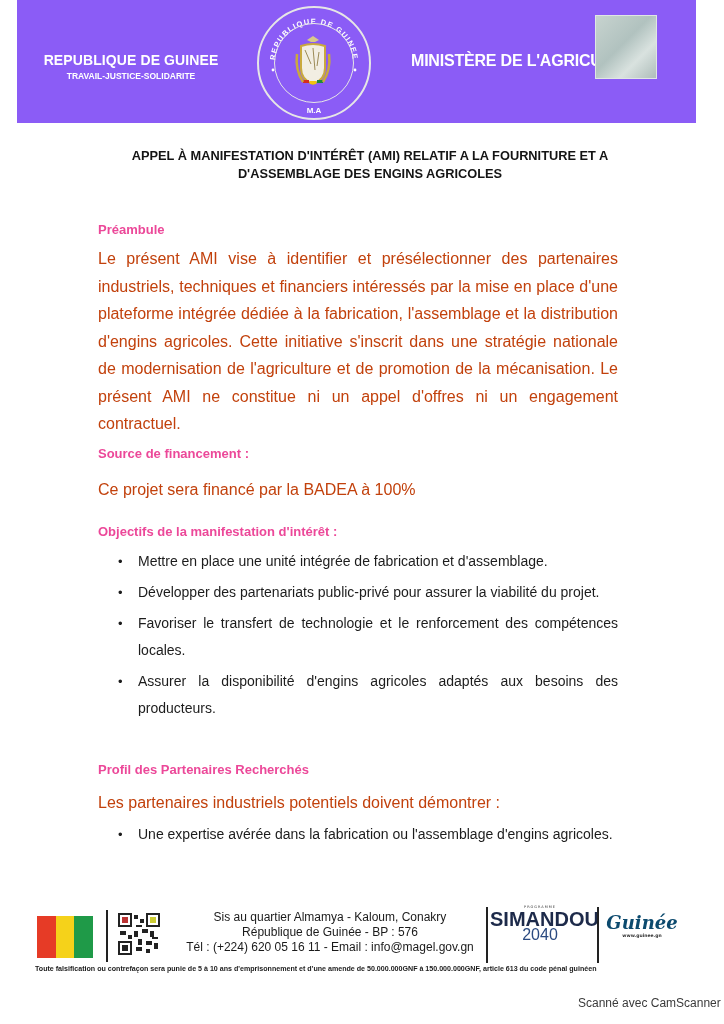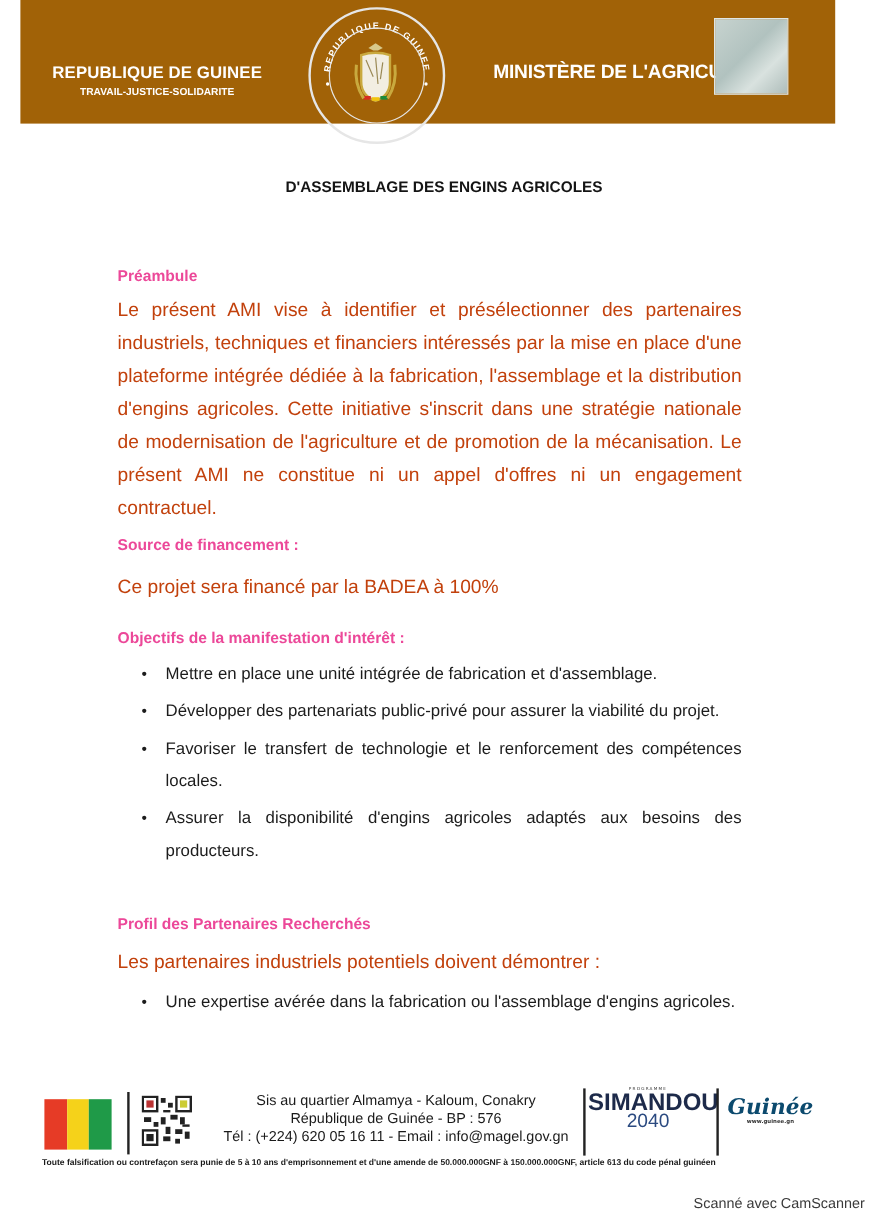--- a/index.html
+++ b/index.html
@@ -1,22 +1,22 @@
 <!DOCTYPE html>
 <html><head>
 <meta charset="utf-8">
 <style>
   * { box-sizing: border-box; margin: 0; padding: 0; }
   html, body { width: 724px; height: 1024px; background: #ffffff; overflow: hidden; }
   body { position: relative; font-family: "DejaVu Sans", sans-serif; color: #1a1a1a; }
 
   
   .header-band {
-    position: absolute; left: 17px; top: 0; width: 679px; height: 103px;
-    background: #a16207;
+    position: absolute; left: 17px; top: 0; width: 679px; height: 123px;
+    background: #8b5cf6;
   }
   .header-left {
     position: absolute; left: 24px; top: 52px; width: 180px; text-align: center; color: #fff;
   }
   .header-left .country { font-family: "Liberation Sans", sans-serif; font-weight: bold; font-size: 14px; letter-spacing: 0.1px; }
   .header-left .motto { font-family: "Liberation Sans", sans-serif; font-weight: bold; font-size: 8.5px; margin-top: 3px; }
 
   .emblem {
     position: absolute; left: 240px; top: 6px; width: 114px; height: 114px; border-radius: 50%;
     border: 2px solid #e6e6e6;
@@ -127,20 +127,21 @@
       <path d="M4 20 Q2 36 10 48 M36 20 Q38 36 30 48" stroke="#c9a93e" stroke-width="2.5" fill="none"></path>
     </svg>
     <div class="emblem-ma">M.A</div>
   </div>
 
   <div class="header-ministry">MINISTÈRE DE L'AGRICULTURE</div>
   <div class="hologram"></div>
 </div>
 
 <div class="doc-title">
+  <div>APPEL À MANIFESTATION D'INTÉRÊT (AMI) RELATIF A LA FOURNITURE ET A</div>
   <div>D'ASSEMBLAGE DES ENGINS AGRICOLES</div>
 </div>
 
 <div class="section-heading" style="top:222px;">Préambule</div>
 <div class="para" style="top:245px;">Le présent AMI vise à identifier et présélectionner des partenaires industriels, techniques et financiers intéressés par la mise en place d'une plateforme intégrée dédiée à la fabrication, l'assemblage et la distribution d'engins agricoles. Cette initiative s'inscrit dans une stratégie nationale de modernisation de l'agriculture et de promotion de la mécanisation. Le présent AMI ne constitue ni un appel d'offres ni un engagement contractuel.</div>
 
 <div class="section-heading" style="top:446px;">Source de financement :</div>
 <div class="para" style="top:476px;">Ce projet sera financé par la BADEA à 100%</div>
 
 <div class="section-heading" style="top:524px;">Objectifs de la manifestation d'intérêt :</div>

